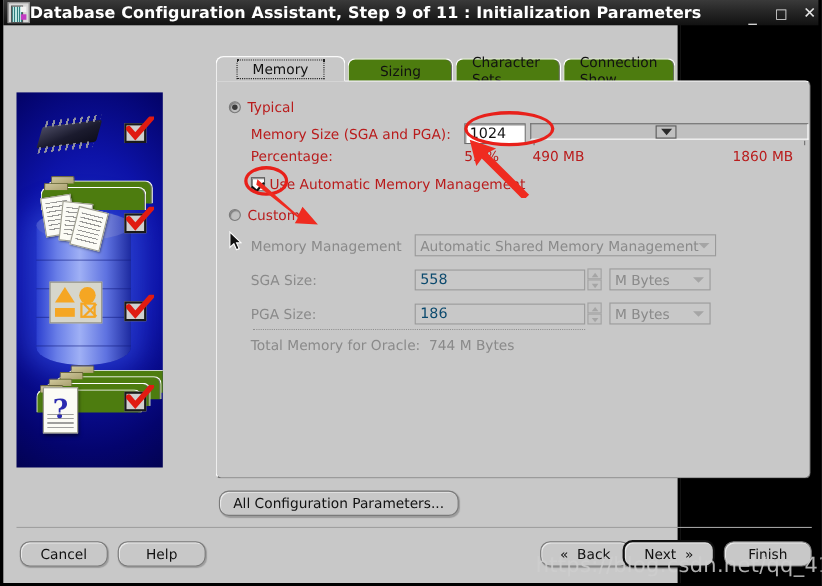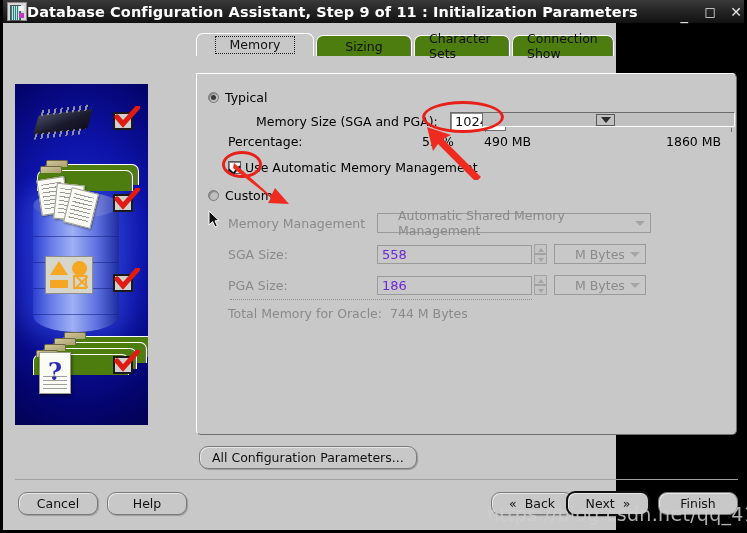--- a/index.html
+++ b/index.html
@@ -135,21 +135,21 @@
   .qdoc .lines { position:absolute; left:3px; bottom:3px; right:3px; height:14px;
     background: repeating-linear-gradient(180deg,#777 0 1px,transparent 1px 4px); opacity:.7; }
 
   .chkmark { position:absolute; width:22px; height:20px; }
   .chkmark .box { position:absolute; left:0; top:0; width:20px; height:18px; background:#d0d0d0; border:2px solid #1a1a1a; }
   .chkmark .tick {
     position:absolute; left:1px; top:-6px; width:26px; height:22px;
   }
 
   
-  .tabs { position:absolute; left:193px; top:34px; height:22px; display:flex; align-items:flex-end; }
+  .tabs { position:absolute; left:193px; top:52px; height:22px; display:flex; align-items:flex-end; }
   .tab {
     height: 21px; padding: 0 14px;
     background: #4d7c0f;
     border: 1px solid #ffffff;
     border-bottom: none;
     border-radius: 7px 7px 0 0;
     font-size: 12.5px; color:#111;
     display:flex; align-items:center; justify-content:center;
     margin-right: 2px;
     box-shadow: inset -1px 0 0 #6f6f6f;
@@ -170,42 +170,42 @@
   .tabpanel {
     position:absolute; left:193px; top:73px; width:541px; height:362px;
     background:#c8c8c8;
     border:1px solid #ffffff;
     border-right-color:#6f6f6f; border-bottom-color:#6f6f6f;
     border-radius: 0 5px 5px 5px;
   }
 
   
   .row { position:absolute; display:flex; align-items:center; }
-  .lbl { font-size:12.5px; color:#000000; white-space:nowrap; }
+  .lbl { font-size:12.5px; color:#b91c1c; white-space:nowrap; }
   .lbl.dis { color:#8a8a8a; }
 
   .radio { width:11px; height:11px; border-radius:50%; background:#c0c0c0;
            border:1px solid #7a7a7a; box-shadow: inset 1px 1px 1px rgba(0,0,0,.35); position:relative; margin-right:6px; }
   .radio.on::after { content:""; position:absolute; left:2px; top:2px; width:5px; height:5px; border-radius:50%; background:#3a3a3a; }
 
   .checkbox { width:13px; height:13px; background:#ffffff; border:1px solid #5a5a5a;
               box-shadow: inset 1px 1px 0 #8a8a8a; position:relative; margin-right:4px; }
   .checkbox.on::after {
     content:""; position:absolute; left:2px; top:1px; width:5px; height:9px;
     border:solid #111; border-width:0 2px 2px 0; transform:rotate(42deg);
   }
 
   .txtin {
     background:#ffffff; border:1px solid #6d6d6d;
     box-shadow: inset 1px 1px 0 #8f8f8f;
     font-size:13px; color:#111; padding:1px 4px;
     height:19px; line-height:16px;
     font-family:"DejaVu Sans","Liberation Sans",sans-serif;
   }
-  .txtin.dis { background:#c8c8c8; color:#6d28d9; border-color:#9a9a9a; box-shadow:none; }
+  .txtin.dis { background:#c8c8c8; color:#0c4a6e; border-color:#9a9a9a; box-shadow:none; }
 
   .slider {
     width:253px; height:15px; background:#c0c0c0;
     border:1px solid #6d6d6d; border-right-color:#fff; border-bottom-color:#fff;
     position:relative;
   }
   .slider .thumb {
     position:absolute; left:113px; top:1px; width:19px; height:12px;
     background:#c0c0c0; border:1px solid #5a5a5a;
     display:flex; align-items:center; justify-content:center;
@@ -221,21 +221,21 @@
     border-radius:9px; font-size:12.5px; color:#111;
     padding:3px 12px; white-space:nowrap;
     box-shadow: inset 1px 1px 0 #e8e8e8, 1px 1px 1px rgba(0,0,0,.22);
     font-family:"DejaVu Sans","Liberation Sans",sans-serif;
   }
   .btn.default { border:2px solid #111; }
 
   .combo {
     background:#c8c8c8; border:1px solid #9a9a9a;
     font-size:12.5px; color:#8a8a8a; height:20px;
-    display:flex; align-items:center; padding:0 20px;
+    display:flex; align-items:center; padding:0 4px;
     position:relative;
   }
   .combo .arr { position:absolute; right:5px; width:0;height:0;
     border-left:5px solid transparent;border-right:5px solid transparent;border-top:5px solid #a5a5a5; }
 
   .spin { width:13px; height:20px; display:flex; flex-direction:column; }
   .spin div { flex:1; background:#c4c4c4; border:1px solid #a2a2a2; position:relative; }
   .spin div::after{content:"";position:absolute;left:3px;top:3px;width:0;height:0;
     border-left:3px solid transparent;border-right:3px solid transparent;}
   .spin .up::after{border-bottom:4px solid #a5a5a5;}
@@ -357,21 +357,21 @@
   </div>
 
   <div class="tabpanel">
 
     <div class="row" style="left:11px; top:16px;">
       <span class="radio on"></span>
       <span class="lbl">Typical</span>
     </div>
 
     <div class="row" style="left:31px; top:38px;">
-      <span class="lbl" style="width:194px;margin-left:28px;">Memory Size (SGA and PGA):</span>
+      <span class="lbl" style="width:194px;">Memory Size (SGA and PGA):</span>
       <input class="txtin" style="width: 56px;" value="1024">
       <span class="lbl" style="margin-left:9px;">MB</span>
     </div>
 
     <div class="row" style="left:285px; top:38px;">
       <div class="slider">
         <div class="thumb"></div>
       </div>
     </div>
     <div class="tick-l" style="left:288px; top:54px;"></div>

